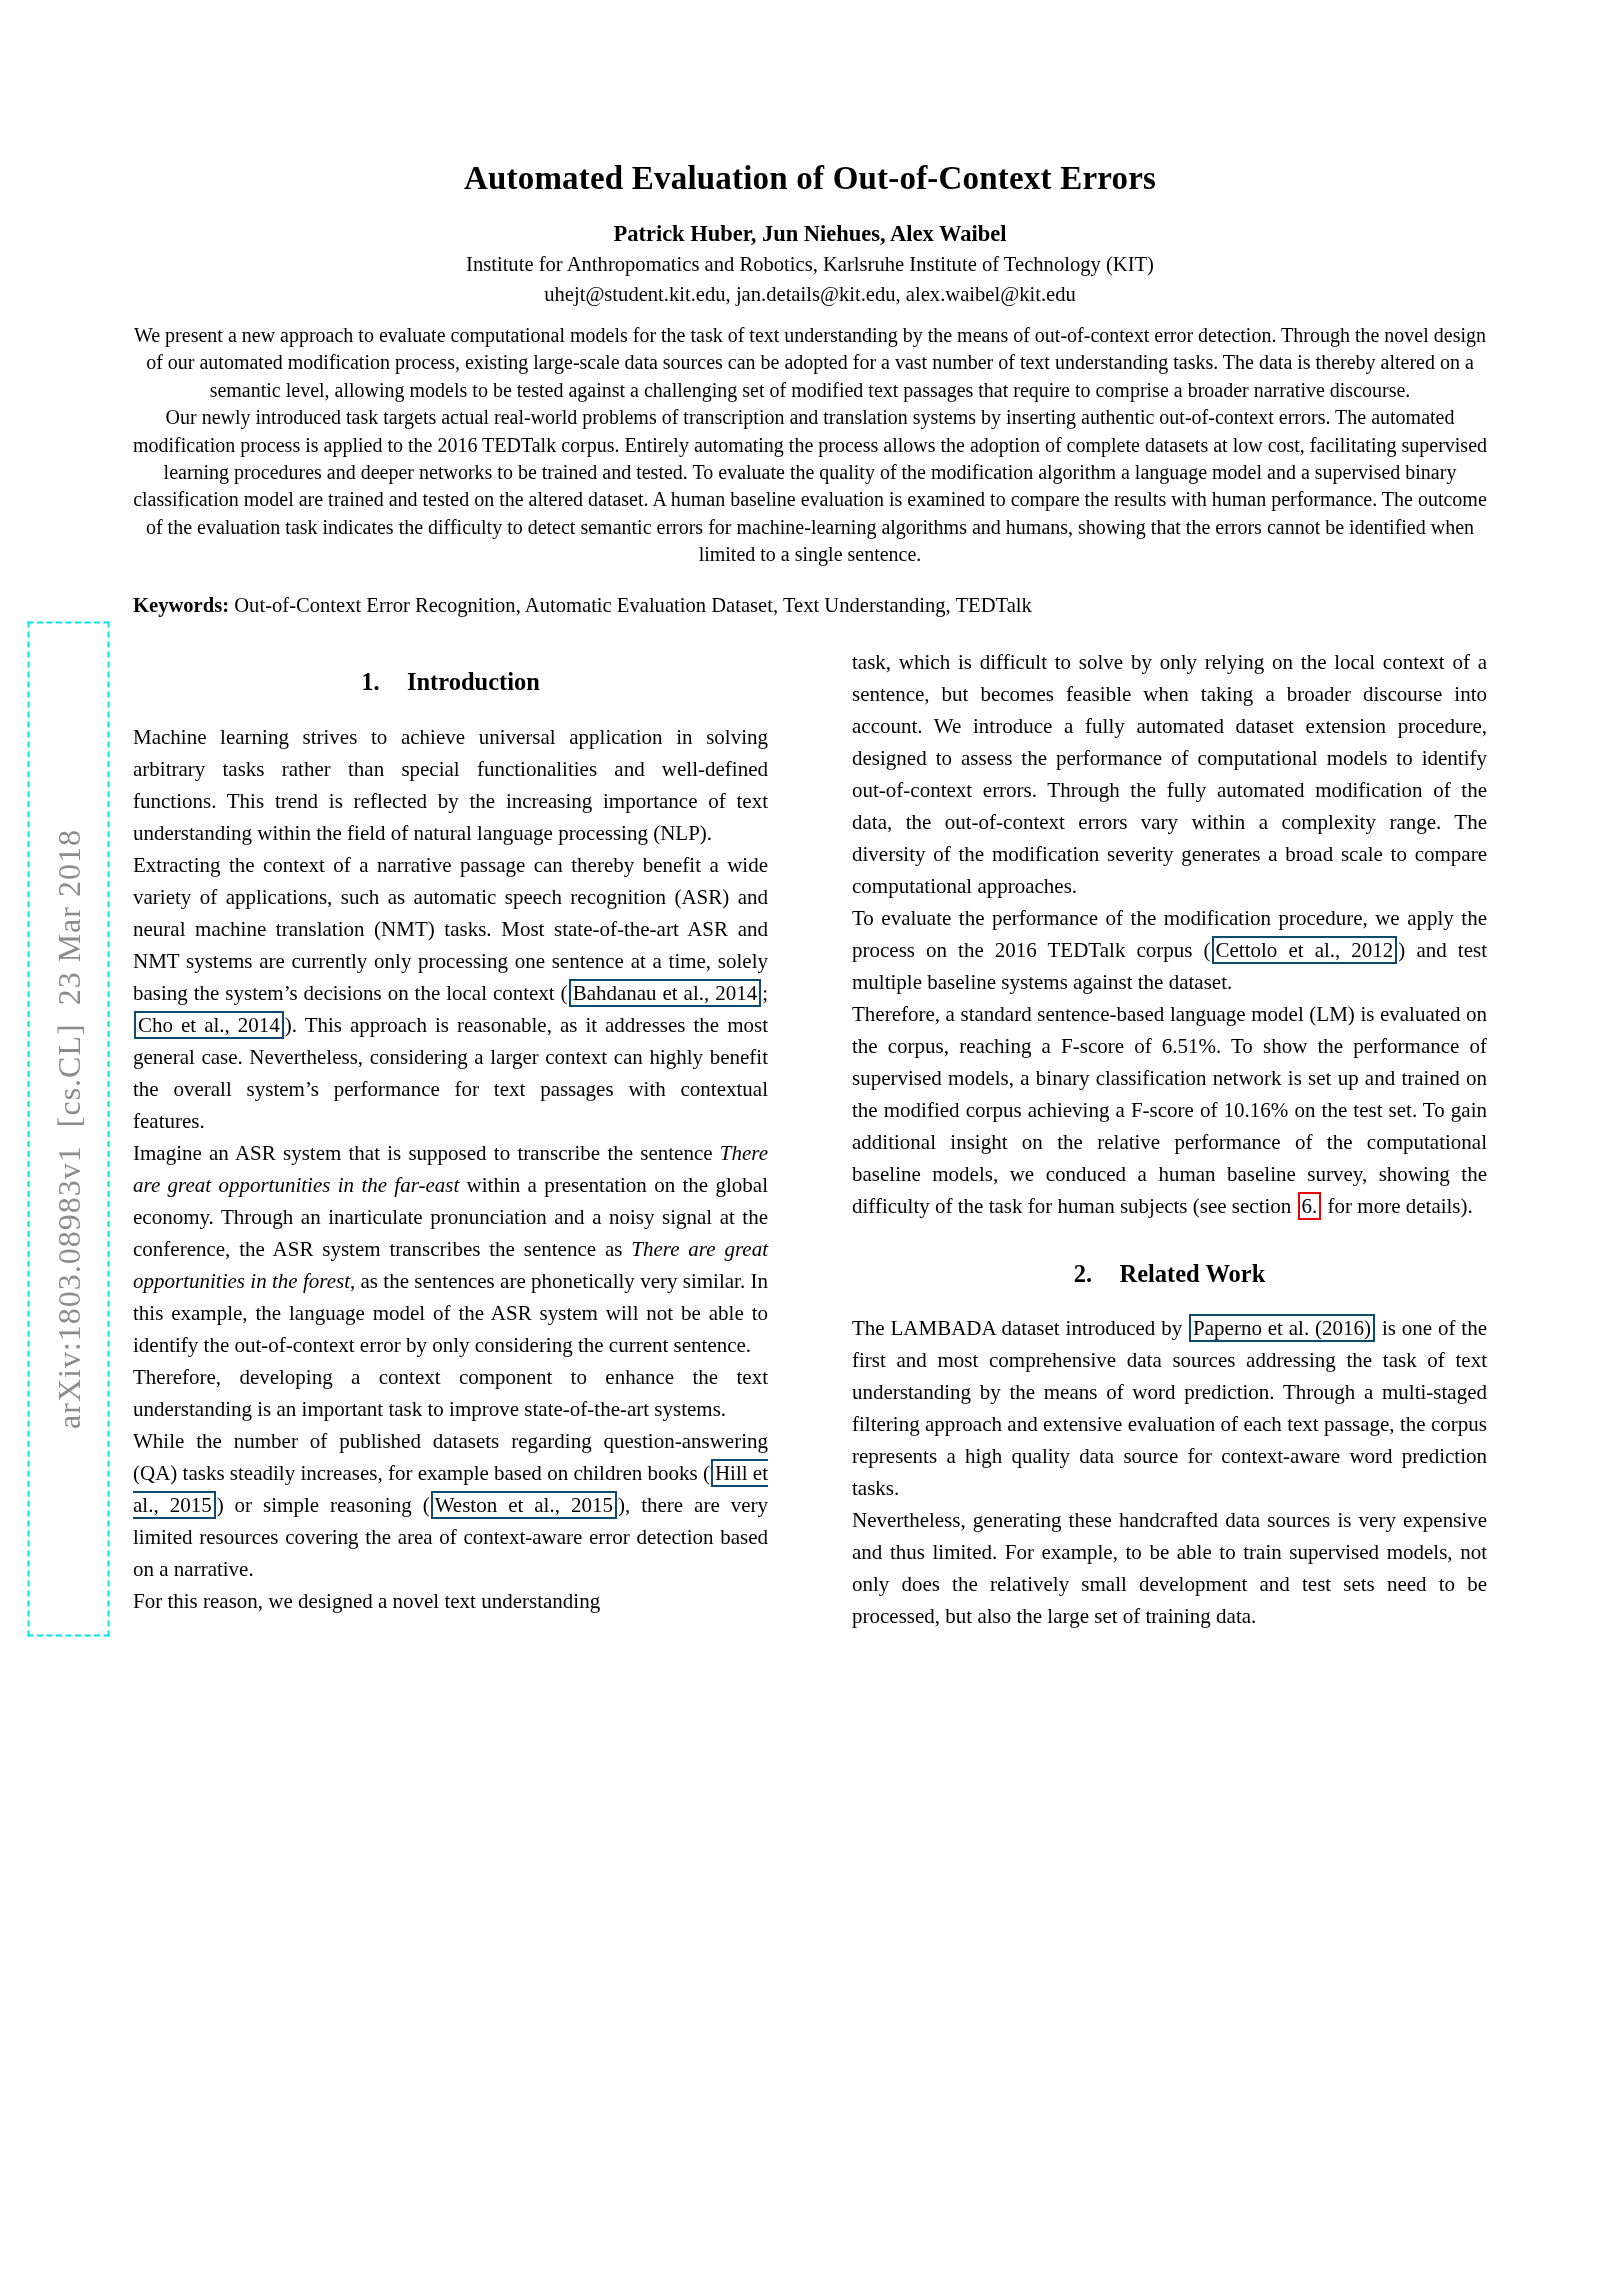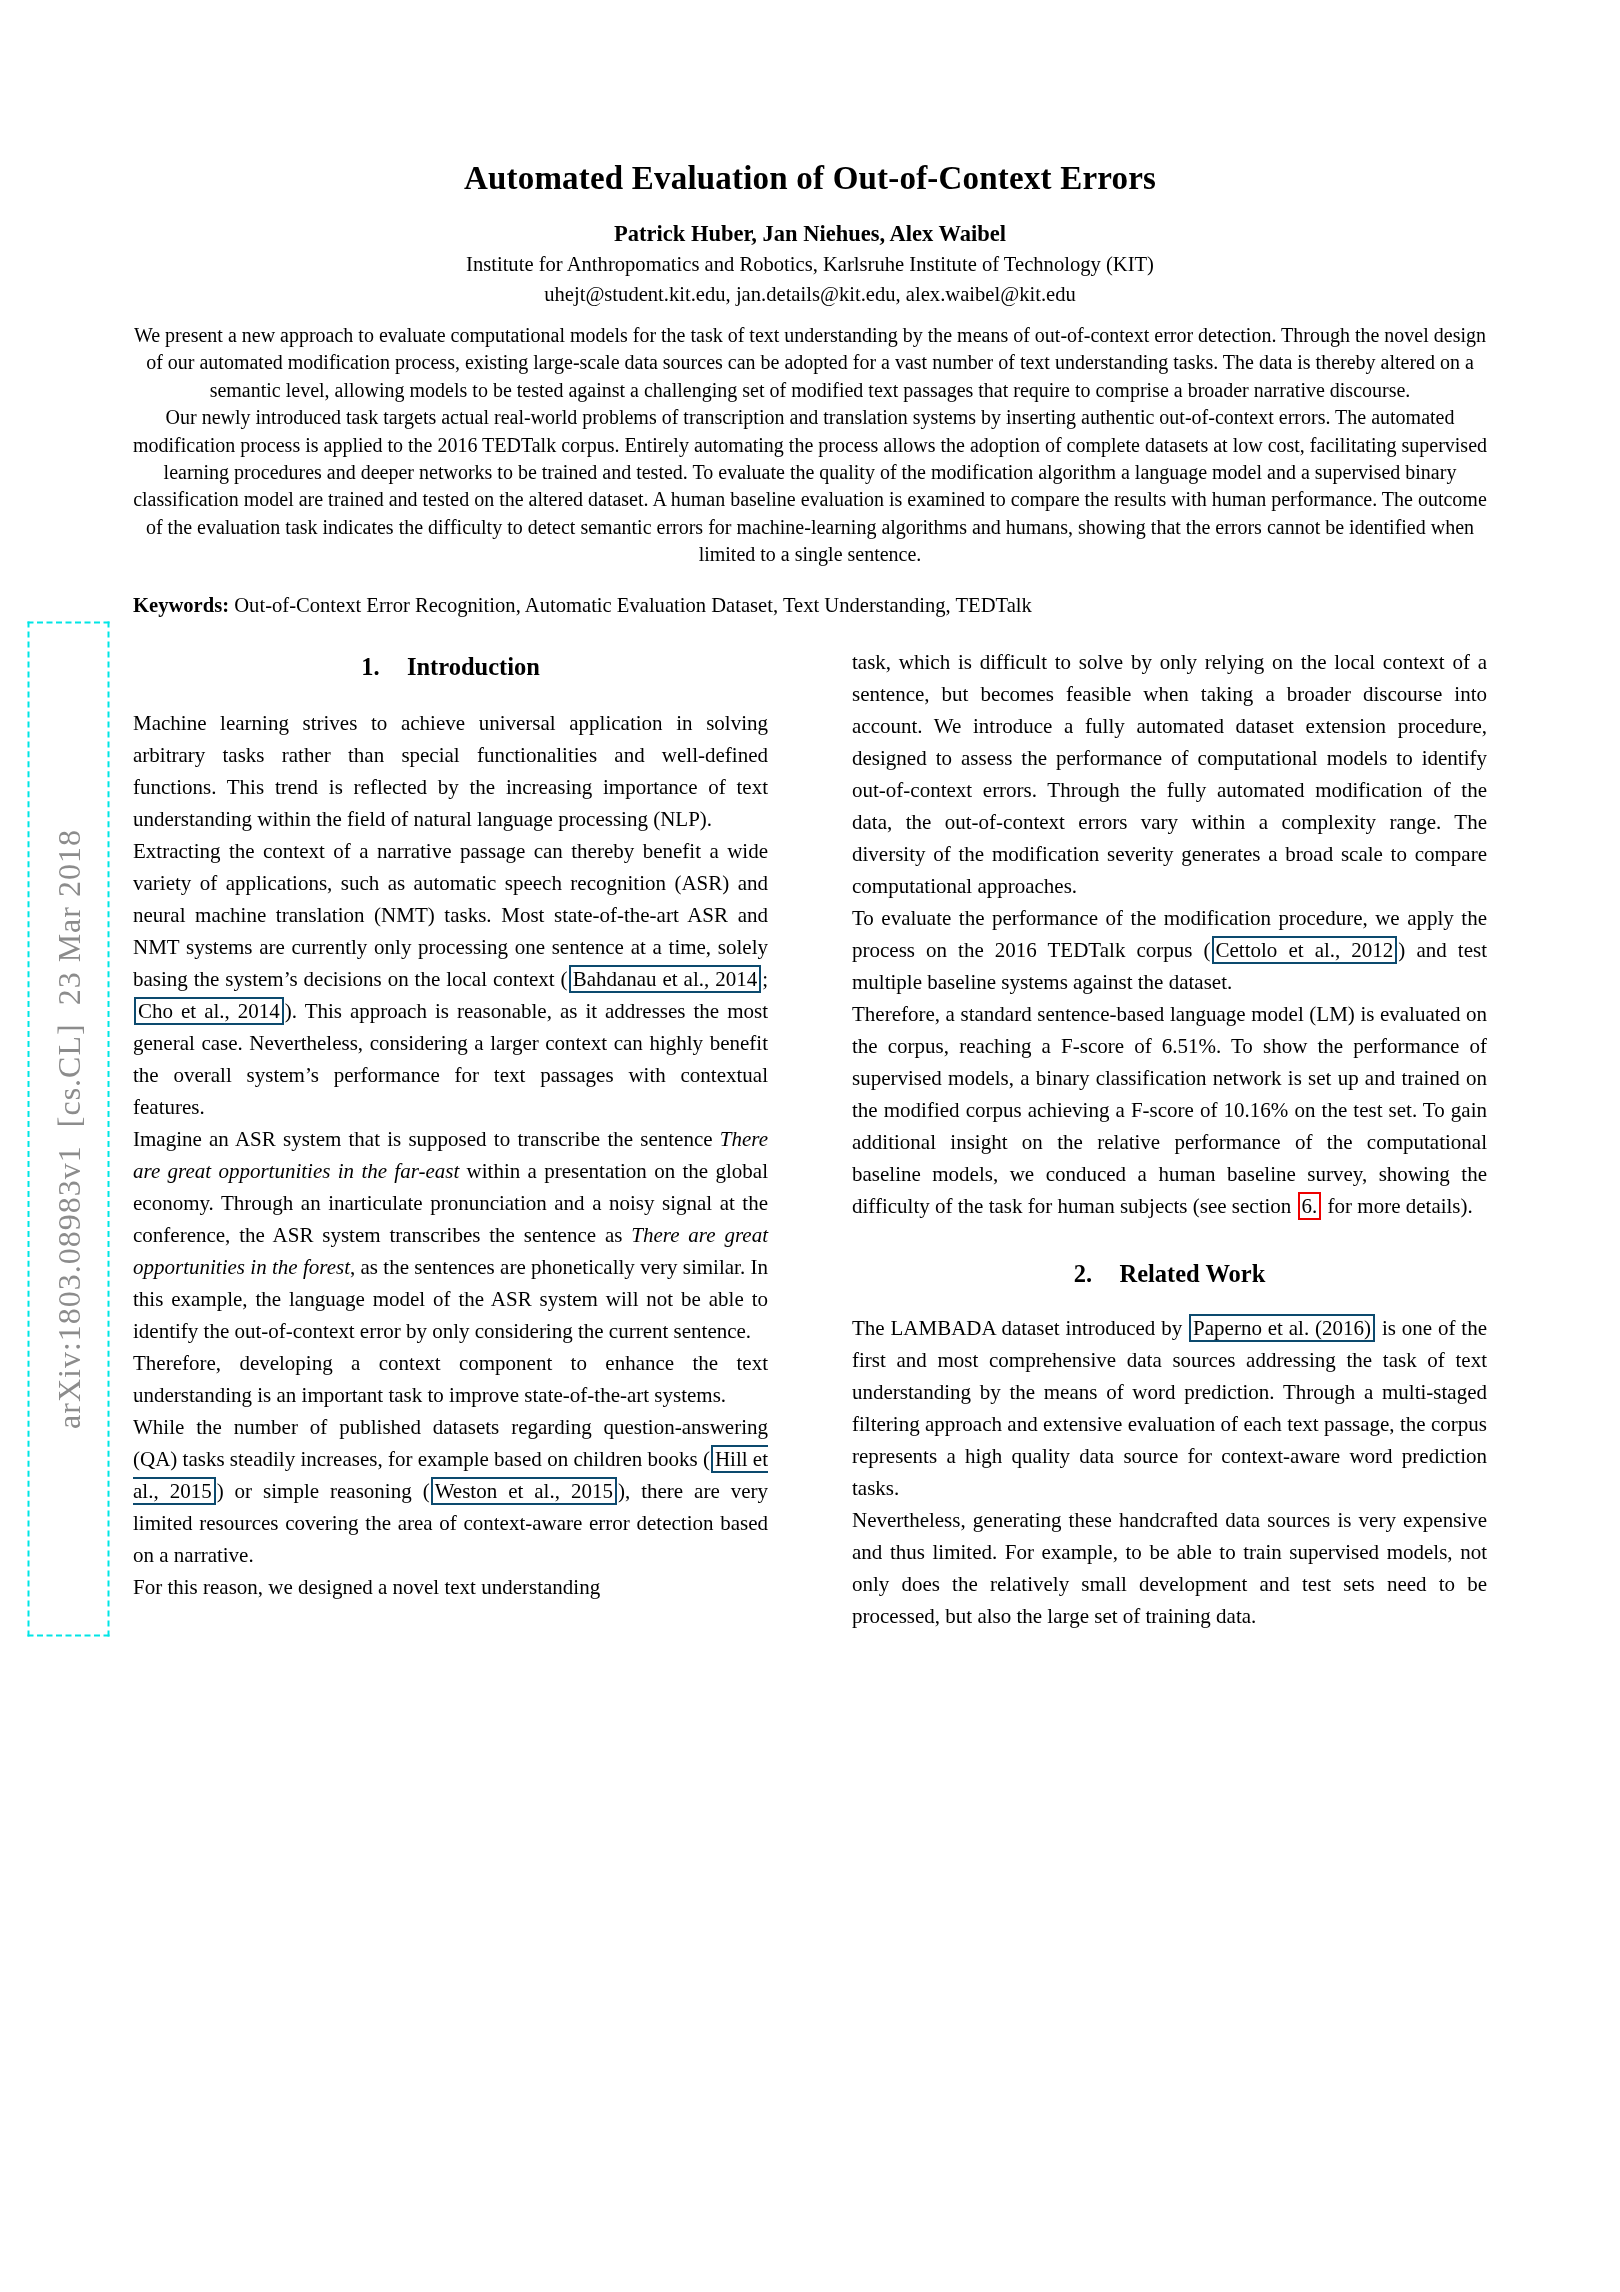--- a/index.html
+++ b/index.html
@@ -56,21 +56,21 @@
     margin-top: 25.5px;
     font-size: 20.6px;
     text-align: left;
   }
   .kw-label { font-weight: bold; }
   
   .columns {
     display: flex;
     gap: 84px;
     margin-top: 29px;
-    align-items: flex-start;
+    align-items: center;
   }
   .col {
     width: 650px;
     font-size: 21px;
     line-height: 32px;
     text-align: justify;
     hyphens: auto;
     -webkit-hyphens: auto;
   }
   .col p { margin: 0; }
@@ -117,21 +117,21 @@
 
 <div class="page">
 
   <div class="arxiv-watermark">
     <span>arXiv:1803.08983v1  [cs.CL]  23 Mar 2018</span>
   </div>
 
   <div class="content">
 
     <h1 class="paper-title">Automated Evaluation of Out-of-Context Errors</h1>
-    <div class="authors">Patrick Huber, Jan Niehues, Alex Waibel</div>
+    <div class="authors">Patrick Huber, Jun Niehues, Alex Waibel</div>
     <div class="affiliation">Institute for Anthropomatics and Robotics, Karlsruhe Institute of Technology (KIT)</div>
     <div class="emails">uhejt@student.kit.edu, jan.details@kit.edu, alex.waibel@kit.edu</div>
 
     <div class="abstract">
       <p>We present a new approach to evaluate computational models for the task of text understanding by the means of out-of-context error detection. Through the novel design of our automated modification process, existing large-scale data sources can be adopted for a vast number of text understanding tasks. The data is thereby altered on a semantic level, allowing models to be tested against a challenging set of modified text passages that require to comprise a broader narrative discourse.</p>
       <p>Our newly introduced task targets actual real-world problems of transcription and translation systems by inserting authentic out-of-context errors. The automated modification process is applied to the 2016 TEDTalk corpus. Entirely automating the process allows the adoption of complete datasets at low cost, facilitating supervised learning procedures and deeper networks to be trained and tested. To evaluate the quality of the modification algorithm a language model and a supervised binary classification model are trained and tested on the altered dataset. A human baseline evaluation is examined to compare the results with human performance. The outcome of the evaluation task indicates the difficulty to detect semantic errors for machine-learning algorithms and humans, showing that the errors cannot be identified when limited to a single sentence.</p>
     </div>
 
     <div class="keywords">
       <span class="kw-label">Keywords:</span><span> Out-of-Context Error Recognition, Automatic Evaluation Dataset, Text Understanding, TEDTalk</span>

